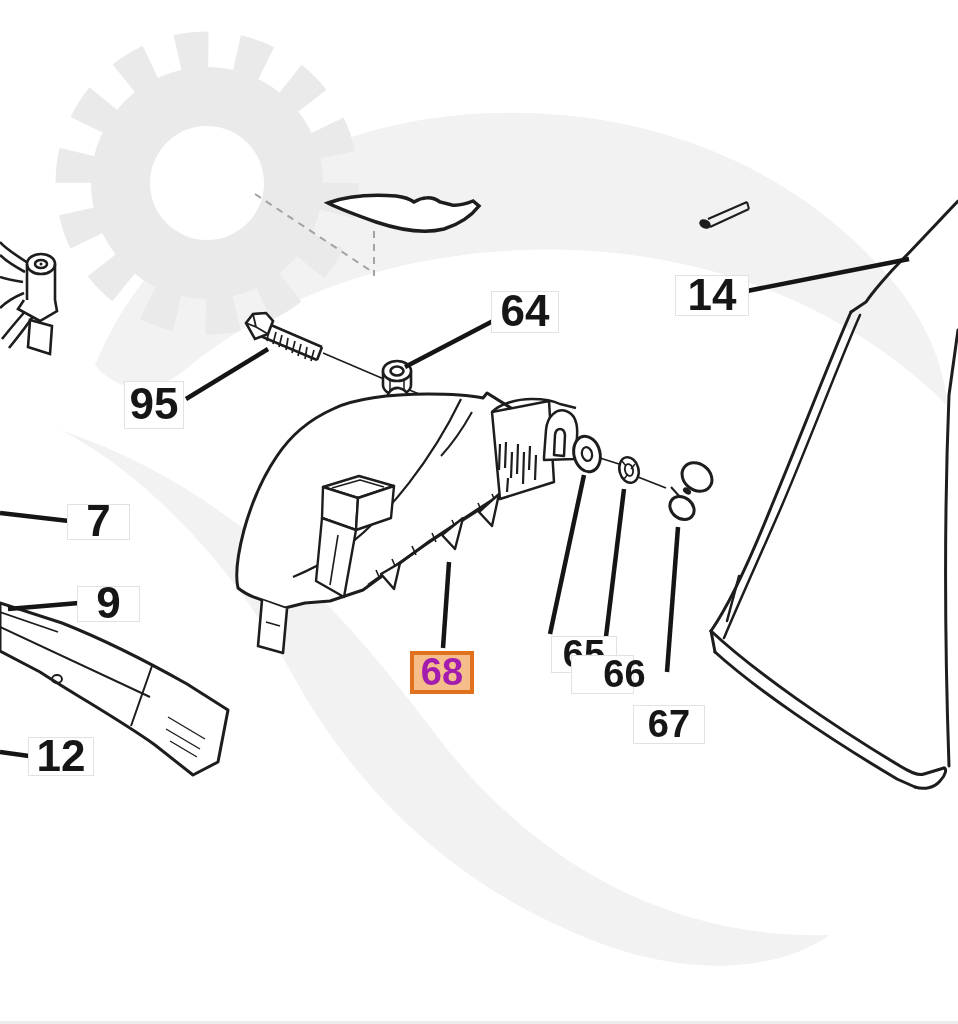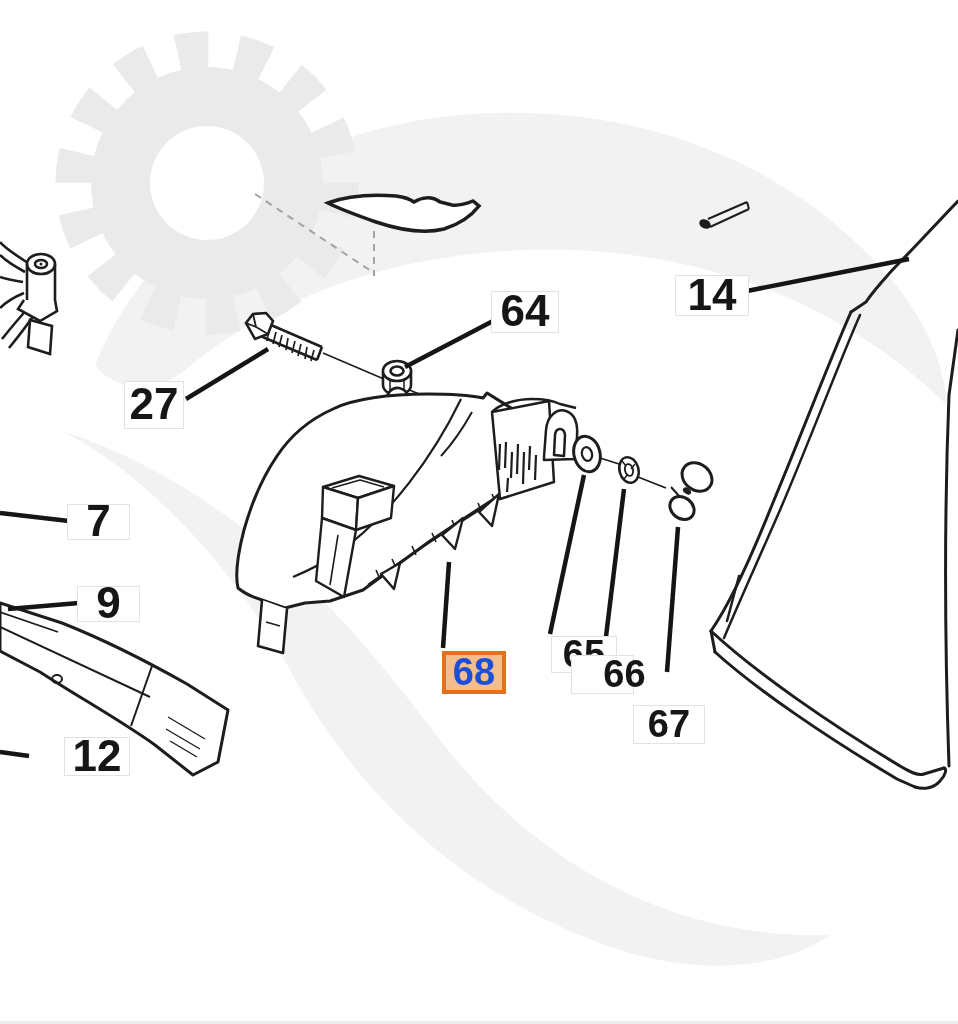--- a/index.html
+++ b/index.html
@@ -21,22 +21,21 @@
     box-sizing:border-box;
     line-height:1;
     padding-bottom:2px;
     user-select:none;
   }
   .callout.lg{font-size:44px;}
   .callout.sm{font-size:38px;}
   .callout.highlight{
     border:4px solid #e2711d;
     background:#f4bd8a;
-    color:#1d4ed8;
-    margin-left:32px;
+    color:#a21caf;
   }
 </style>
 </head>
 <body>
 
 <div id="stage">
 
   <svg id="artwork" width="958" height="1024" viewBox="0 0 958 1024" xmlns="http://www.w3.org/2000/svg">
 
     <g fill="#f2f2f2" stroke="none">
@@ -198,22 +197,22 @@
       <path d="M 584,475 L 550,634"></path>
       <path d="M 624,489 L 604,653"></path>
       <path d="M 678,527 L 667,672"></path>
       <path d="M 449,562 L 443,648"></path>
     </g>
   </svg>
 
   <div id="callouts">
       <div class="callout lg" style="left: 67px; top: 504px; width: 63px; height: 36px;">7</div>
       <div class="callout lg" style="left: 77px; top: 586px; width: 63px; height: 36px;">9</div>
-      <div class="callout lg" style="left: 28px; top: 737px; width: 66px; height: 39px; margin-left: 36px;">12</div>
-      <div class="callout lg" style="left: 124px; top: 381px; width: 60px; height: 48px;">27</div>
+      <div class="callout lg" style="left: 28px; top: 737px; width: 66px; height: 39px;">12</div>
+      <div class="callout lg" style="left: 124px; top: 381px; width: 60px; height: 48px;">95</div>
       <div class="callout lg" style="left: 491px; top: 291px; width: 68px; height: 42px;">64</div>
       <div class="callout lg" style="left: 675px; top: 275px; width: 74px; height: 41px;">14</div>
       <div class="callout sm" style="left: 507px; top: 636px; width: 66px; height: 37px; margin-left: 44px;">65</div>
       <div class="callout sm" style="left: 571px; top: 655px; width: 63px; height: 39px; padding-left: 44px;">66</div>
       <div class="callout sm" style="left: 633px; top: 705px; width: 72px; height: 39px;">67</div>
       <div class="callout sm highlight" style="left: 410px; top: 651px; width: 64px; height: 43px;">68</div>
     </div>
 
 </div>
 

